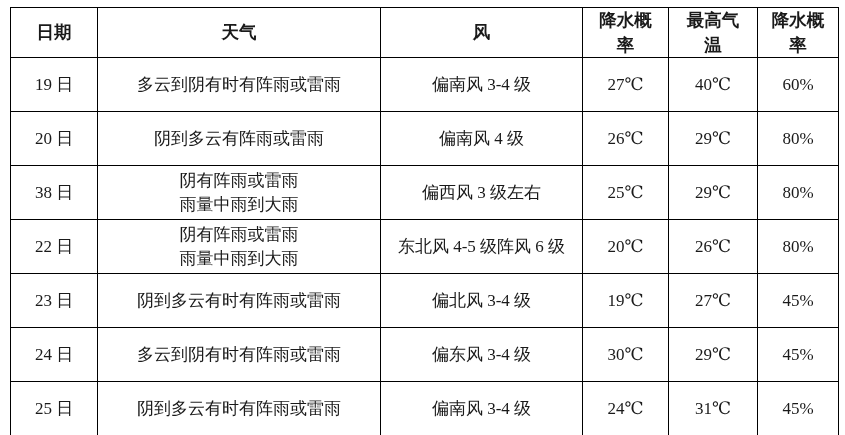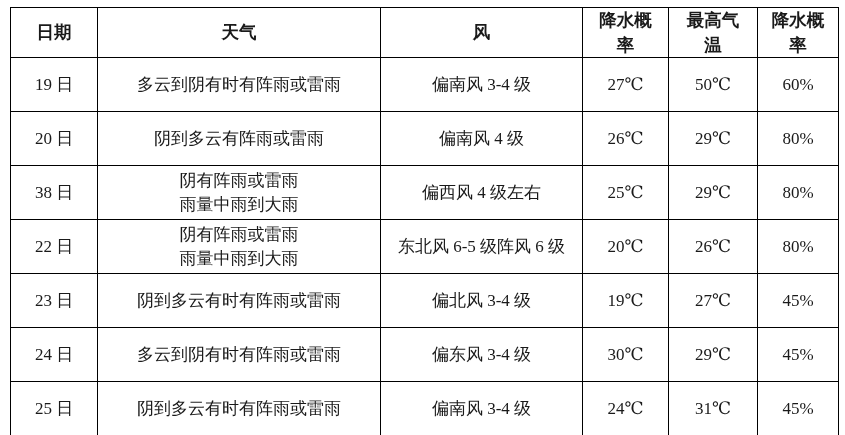--- a/index.html
+++ b/index.html
@@ -69,51 +69,51 @@
       </tr>
   </thead>
   <tbody>
       <tr>
         <td>19 日</td>
         <td>
           <span class="weather-line">多云到阴有时有阵雨或雷雨</span>
         </td>
         <td>偏南风 3-4 级</td>
         <td>27℃</td>
-        <td>50℃</td>
+        <td>40℃</td>
         <td>60%</td>
       </tr>
       <tr>
         <td>20 日</td>
         <td>
           <span class="weather-line">阴到多云有阵雨或雷雨</span>
         </td>
         <td>偏南风 4 级</td>
         <td>26℃</td>
         <td>29℃</td>
         <td>80%</td>
       </tr>
       <tr>
         <td>38 日</td>
         <td>
           <span class="weather-line">阴有阵雨或雷雨</span>
           <span class="weather-line">雨量中雨到大雨</span>
         </td>
-        <td>偏西风 4 级左右</td>
+        <td>偏西风 3 级左右</td>
         <td>25℃</td>
         <td>29℃</td>
         <td>80%</td>
       </tr>
       <tr>
         <td>22 日</td>
         <td>
           <span class="weather-line">阴有阵雨或雷雨</span>
           <span class="weather-line">雨量中雨到大雨</span>
         </td>
-        <td>东北风 6-5 级阵风 6 级</td>
+        <td>东北风 4-5 级阵风 6 级</td>
         <td>20℃</td>
         <td>26℃</td>
         <td>80%</td>
       </tr>
       <tr>
         <td>23 日</td>
         <td>
           <span class="weather-line">阴到多云有时有阵雨或雷雨</span>
         </td>
         <td>偏北风 3-4 级</td>

